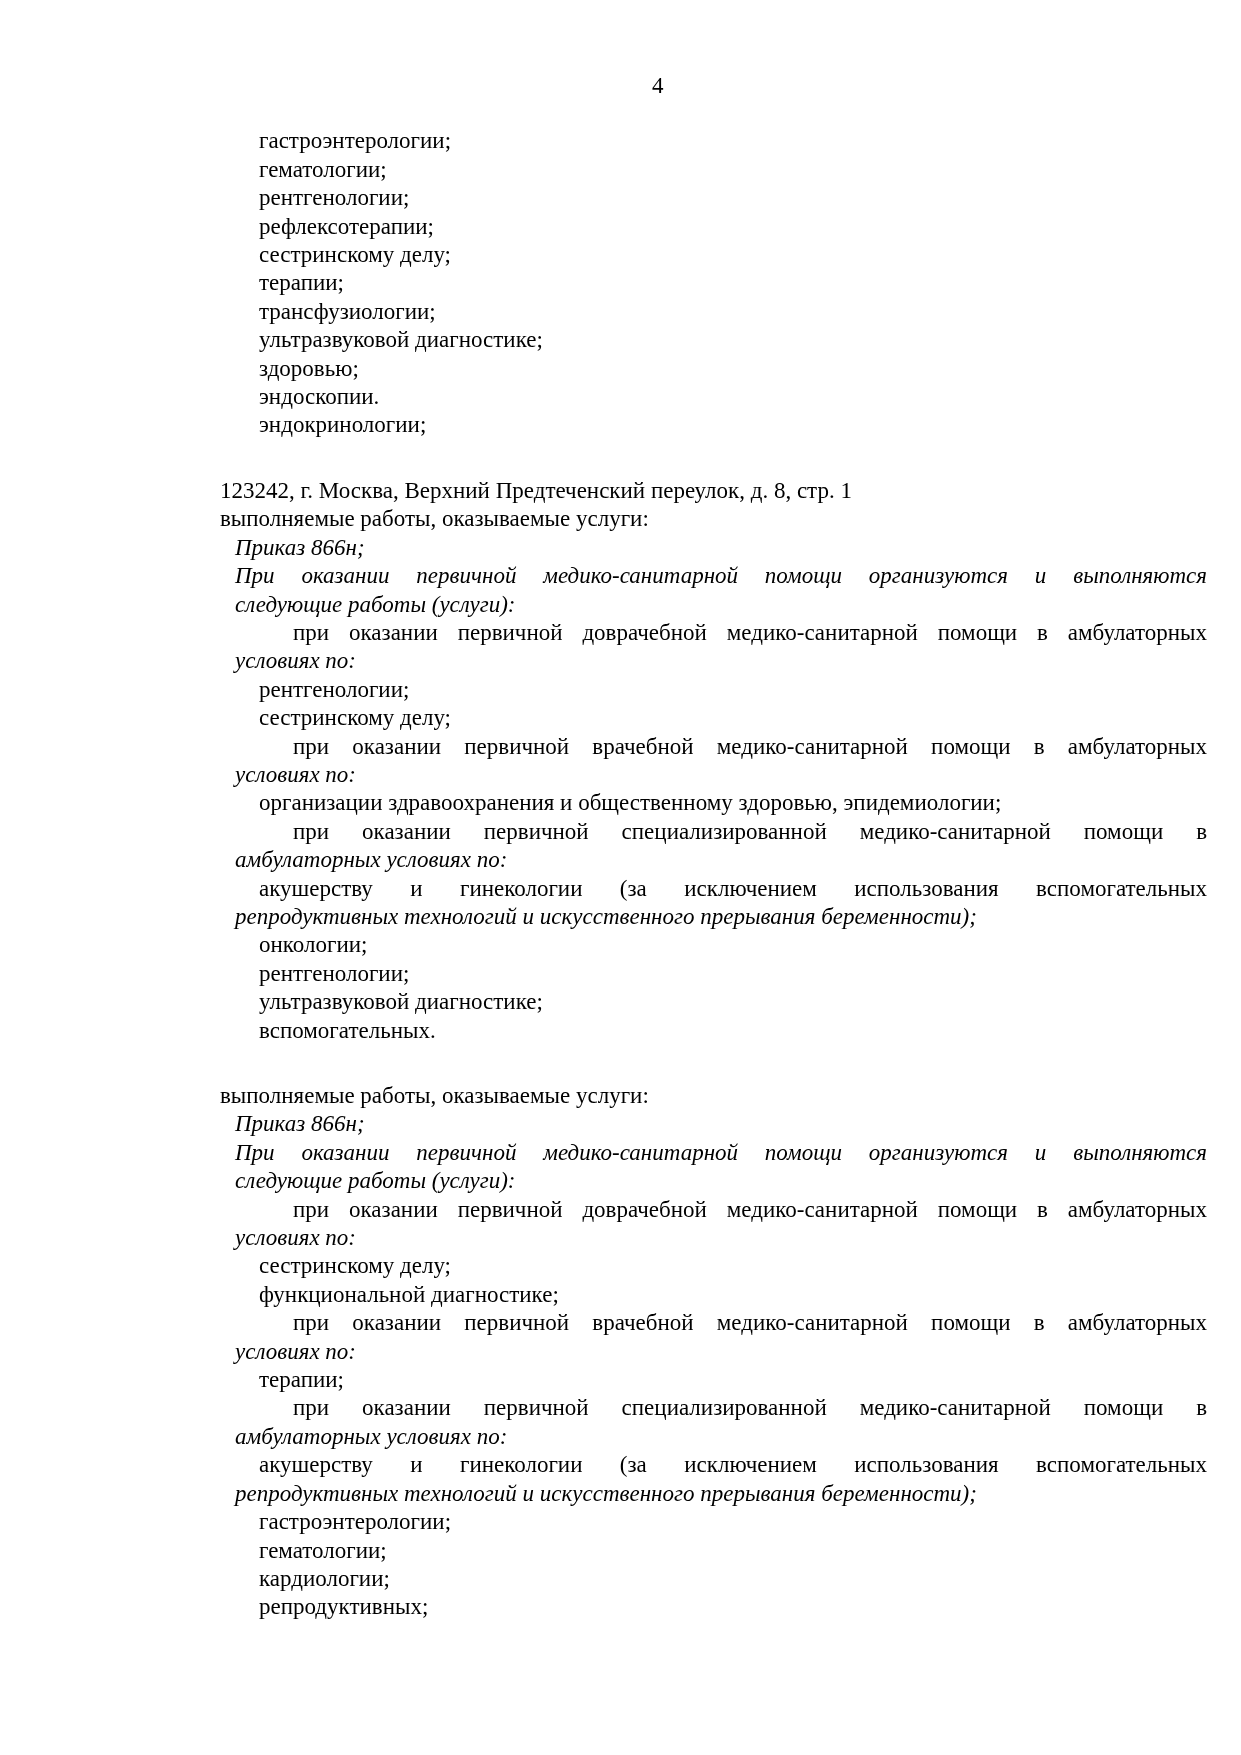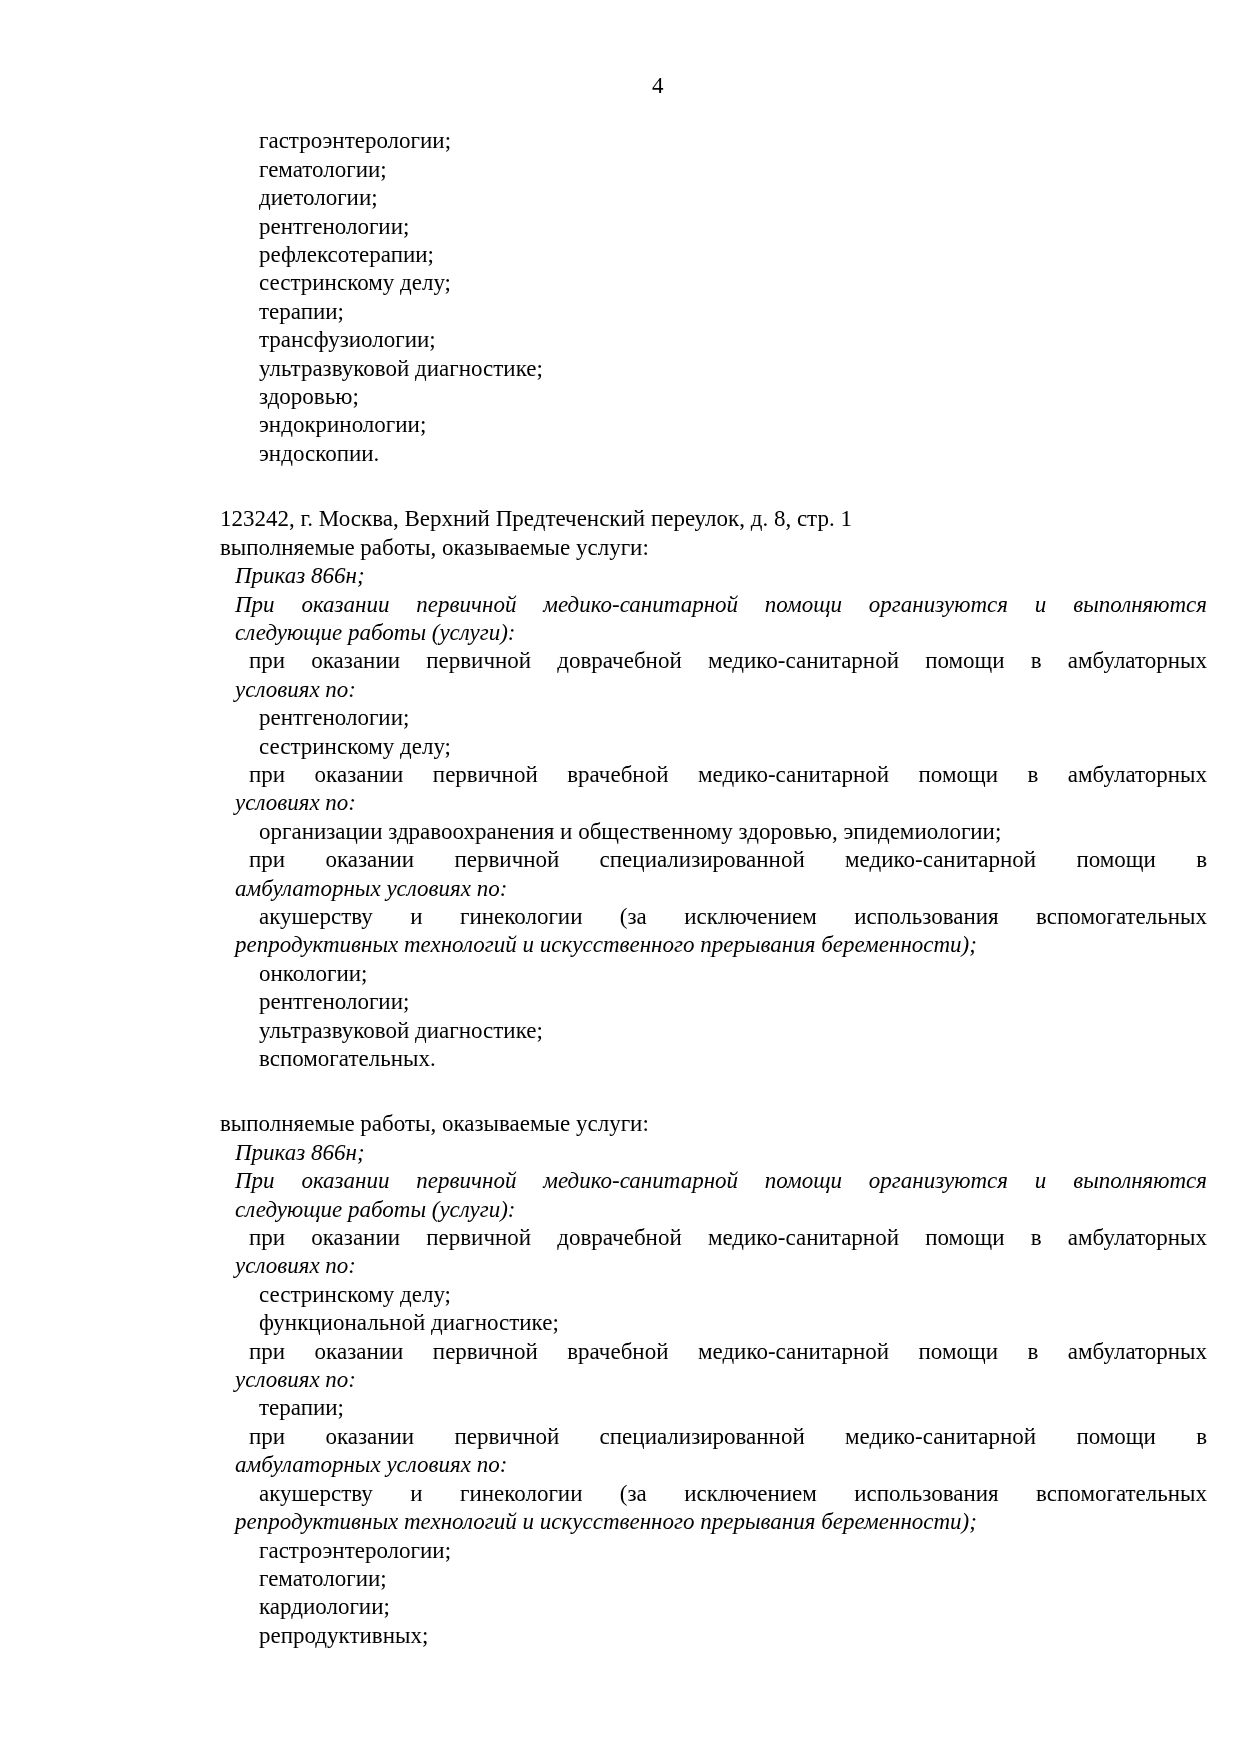--- a/index.html
+++ b/index.html
@@ -21,47 +21,46 @@
   }
   .pageno {
     margin-top: 72px;
     padding-left: 652px;
   }
   .sec { margin-top: 37px; }
   .sec-first { margin-top: 27px; }
   .line { min-height: 28.4px; }
   .l0 { padding-left: 220px; }
   .l1 { padding-left: 235px; font-style: italic; }
-  .l2 { padding-left: 249px; }
+  .l2 { padding-left: 249px; margin-left: 44px; }
   .l3 { padding-left: 259px; }
   .just {
     text-align: justify;
     text-align-last: justify;
     padding-right: 34px;
   }
 </style>
 </head>
 <body>
 
 <div class="page">
   <div class="pageno line">4</div>
   <div id="sections">
       <div class="sec sec-first">
         <div class="line l3">гастроэнтерологии;</div>
         <div class="line l3">гематологии;</div>
-        <div class="line l3">диетологии;</div>
         <div class="line l3">рентгенологии;</div>
         <div class="line l3">рефлексотерапии;</div>
         <div class="line l3">сестринскому делу;</div>
         <div class="line l3">терапии;</div>
         <div class="line l3">трансфузиологии;</div>
         <div class="line l3">ультразвуковой диагностике;</div>
         <div class="line l3">здоровью;</div>
+        <div class="line l3">эндоскопии.</div>
         <div class="line l3">эндокринологии;</div>
-        <div class="line l3">эндоскопии.</div>
       </div>
       <div class="sec">
         <div class="line l0">123242, г. Москва, Верхний Предтеченский переулок, д. 8, стр. 1</div>
         <div class="line l0">выполняемые работы, оказываемые услуги:</div>
         <div class="line l1">Приказ 866н;</div>
         <div class="line l1 just">При оказании первичной медико-санитарной помощи организуются и выполняются</div>
         <div class="line l1">следующие работы (услуги):</div>
         <div class="line l2 just">при оказании первичной доврачебной медико-санитарной помощи в амбулаторных</div>
         <div class="line l1">условиях по:</div>
         <div class="line l3">рентгенологии;</div>

